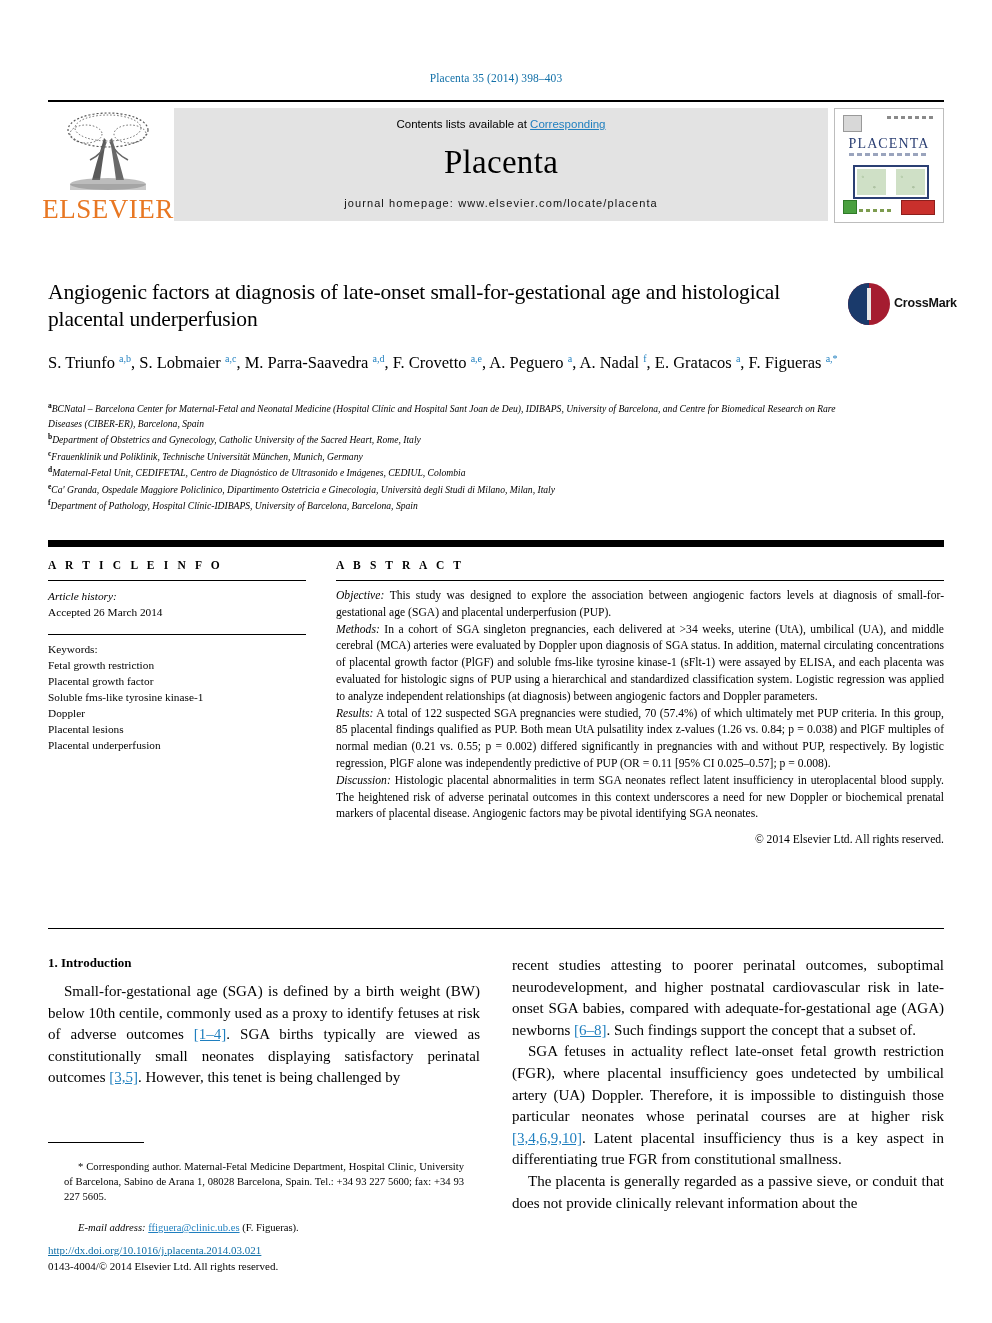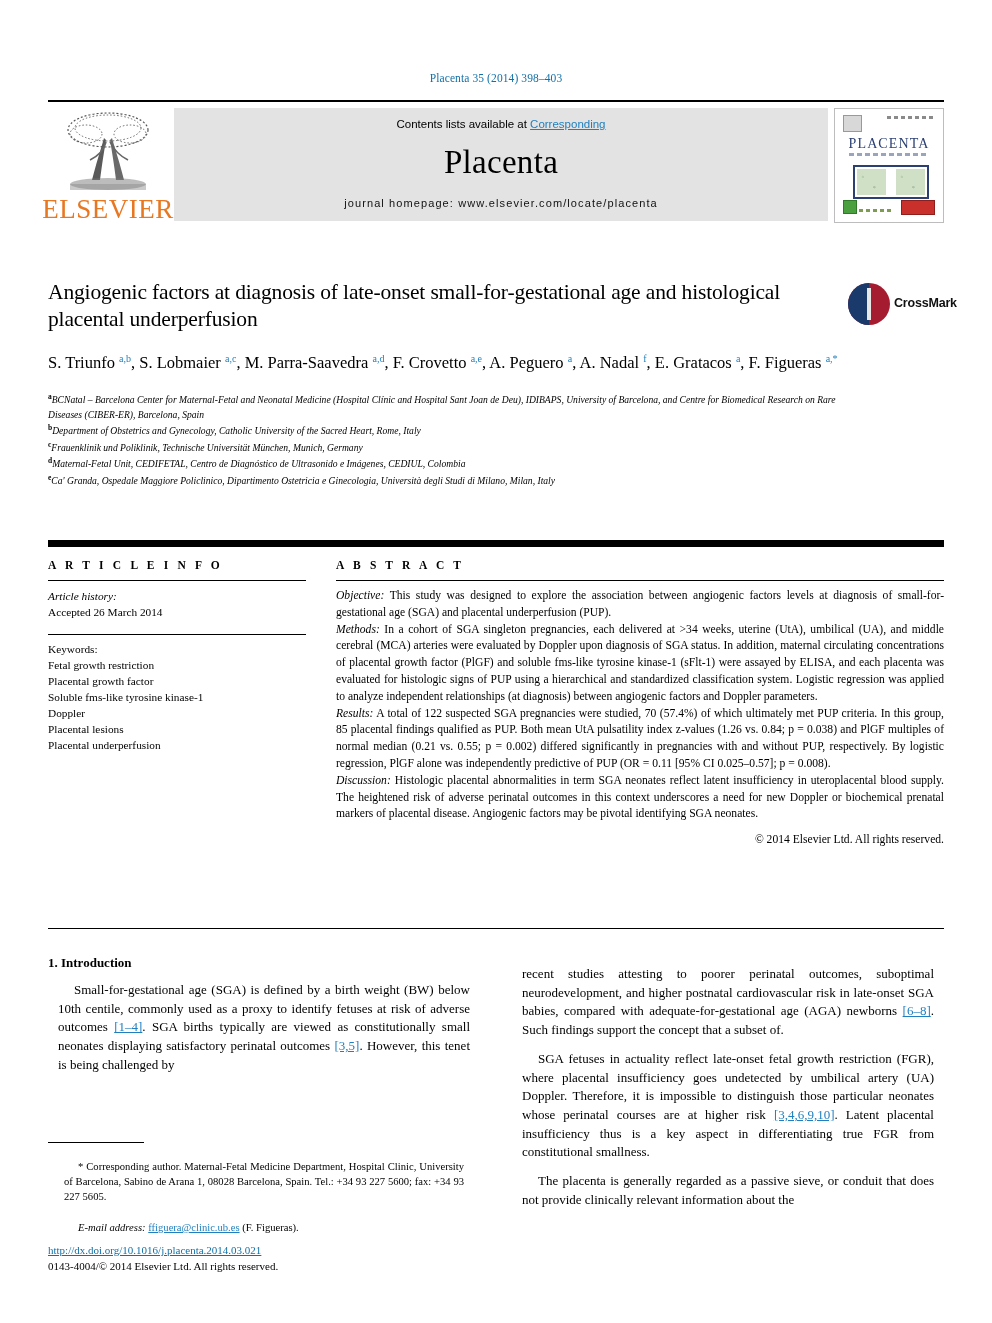--- a/index.html
+++ b/index.html
@@ -245,21 +245,21 @@
     line-height: 1.42;
     margin-top: 17px;
     width: 830px;
   }
   .authors sup {
     color: #1f7fbf;
     font-size: 10px;
     vertical-align: super;
   }
   .affiliations {
-    margin-top: 17px;
+    margin-top: 26px;
     font-family: "Liberation Serif", serif;
     font-style: italic;
     font-size: 9.6px;
     line-height: 1.5;
     width: 820px;
     color: #000;
   }
   .affiliations .aff sup {
     font-style: normal;
     font-weight: bold;
@@ -341,24 +341,24 @@
   }
   .bcol { width: 432px; }
   .sec-head {
     font-family: "Liberation Serif", serif;
     font-weight: bold;
     font-size: 13px;
     margin: 0 0 10px 0;
   }
   .bodytext {
     font-family: "Liberation Serif", serif;
-    font-size: 13px;
+    font-size: 15px;
     line-height: 1.44;
     text-align: justify;
-    margin: 10px;
+    margin: 0;
     text-indent: 16px;
   }
   .bodytext + .bodytext { margin-top: 0; }
   .ref { color: #1f7fbf; }
 
   
   .footnote {
     position: absolute;
     top: 1142px;
     left: 48px;
@@ -456,20 +456,21 @@
     </div>
 
     <div class="authors">S. Triunfo <sup>a,b</sup>, S. Lobmaier <sup>a,c</sup>, M. Parra-Saavedra <sup>a,d</sup>, F. Crovetto <sup>a,e</sup>, A. Peguero <sup>a</sup>, A. Nadal <sup>f</sup>, E. Gratacos <sup>a</sup>, F. Figueras <sup>a,*</sup></div>
 
     <div class="affiliations">
         <div class="aff"><sup>a</sup>BCNatal – Barcelona Center for Maternal-Fetal and Neonatal Medicine (Hospital Clínic and Hospital Sant Joan de Deu), IDIBAPS, University of Barcelona, and Centre for Biomedical Research on Rare Diseases (CIBER-ER), Barcelona, Spain</div>
         <div class="aff"><sup>b</sup>Department of Obstetrics and Gynecology, Catholic University of the Sacred Heart, Rome, Italy</div>
         <div class="aff"><sup>c</sup>Frauenklinik und Poliklinik, Technische Universität München, Munich, Germany</div>
         <div class="aff"><sup>d</sup>Maternal-Fetal Unit, CEDIFETAL, Centro de Diagnóstico de Ultrasonido e Imágenes, CEDIUL, Colombia</div>
         <div class="aff"><sup>e</sup>Ca' Granda, Ospedale Maggiore Policlinico, Dipartimento Ostetricia e Ginecologia, Università degli Studi di Milano, Milan, Italy</div>
+        <div class="aff"><sup>f</sup>Department of Pathology, Hospital Clínic-IDIBAPS, University of Barcelona, Barcelona, Spain</div>
       </div>
   </div>
 
   <div class="infoabs">
     <div class="col-info">
       <div class="sec-label">A R T I C L E  I N F O</div>
       <div class="rule"></div>
       <div class="info-body">
         <div class="ital">Article history:</div>
         <div>Accepted 26 March 2014</div>

